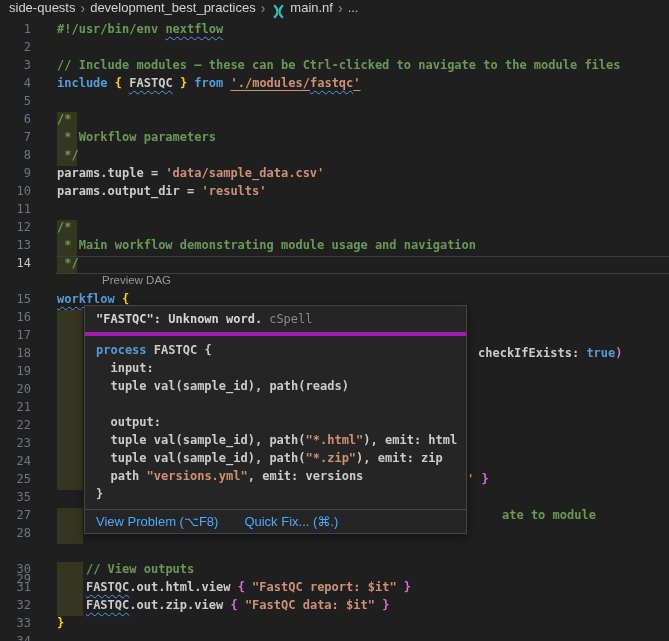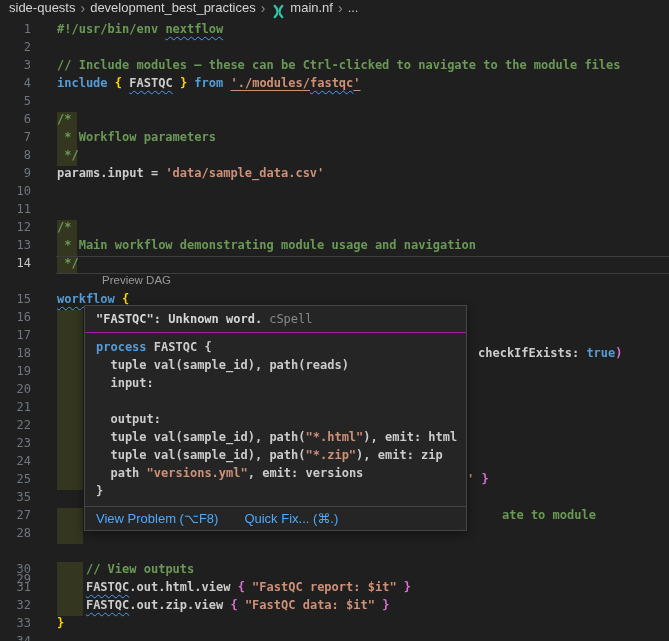--- a/index.html
+++ b/index.html
@@ -33,21 +33,21 @@
       text-decoration-thickness:1px;text-underline-offset:3px;}
   .u{text-decoration-line:underline;text-decoration-style:solid;text-decoration-color:currentColor;
      text-decoration-thickness:1px;text-underline-offset:3px;text-align:center;}
   .hl{background:#333b44;border-radius:2px;}
   
   .tooltip{position:absolute;left:84px;top:305px;width:383px;box-sizing:border-box;z-index:20;
            background:#252526;border:1px solid #454545;box-shadow:0 3px 10px rgba(0,0,0,.45);
            font:700 12px "DejaVu Sans Mono",monospace;color:#d6d6d6;}
   .tt-header{padding:4px 11px;line-height:18px;white-space:pre;}
   .tt-source{color:#8a8a8a;font-weight:400;margin-left:7px;}
-  .tt-code{border-top:1px solid #a21caf;padding:5px 11px 6px;}
+  .tt-code{border-top:4px solid #a21caf;padding:5px 11px 6px;}
   .tt-line{height:18px;line-height:18px;white-space:pre;color:#d4d4d4;}
   .tt-footer{border-top:1px solid #454545;padding:4px 11px;line-height:17px;
              font:400 13px "Liberation Sans","DejaVu Sans",sans-serif;}
   .tt-link{color:#4daafc;margin-right:26px;cursor:pointer;}
 </style>
 </head>
 <body>
 
 <div class="screen">
 
@@ -98,24 +98,25 @@
         <span class="gutter">7</span>
         <span class="content"><span class="com"> * Workflow parameters</span></span>
       </div>
       <div class="row" style="top: 148px;">
         <i class="bar narrow"></i>
         <span class="gutter">8</span>
         <span class="content"><span class="com"> */</span></span>
       </div>
       <div class="row" style="top: 166px;">
         <span class="gutter">9</span>
-        <span class="content"><span class="pl">params.input = </span><span class="str">'data/sample_data.csv'</span></span>
+        <span class="content"><span class="pl">params.tuple = </span><span class="str">'data/sample_data.csv'</span></span>
       </div>
       <div class="row" style="top: 184px;">
         <span class="gutter">10</span>
+        <span class="content"><span class="pl">params.output_dir = </span><span class="str">'results'</span></span>
       </div>
       <div class="row" style="top: 202px;">
         <span class="gutter">11</span>
         <span class="content"></span>
       </div>
       <div class="row" style="top: 220px;">
         <i class="bar narrow"></i>
         <span class="gutter">12</span>
         <span class="content"><span class="com">/*</span></span>
       </div>
@@ -230,22 +231,22 @@
       <div class="row" style="top: 634px;">
         <span class="gutter">34</span>
         <span class="content"></span>
       </div>
     </div>
 
   <div class="tooltip">
     <div class="tt-header"><span>"FASTQC": Unknown word.</span><span class="tt-source">cSpell</span></div>
     <div class="tt-code" id="tt-code">
         <div class="tt-line"><span class="kw">process</span><span class="pl"> FASTQC {</span></div>
+        <div class="tt-line"><span class="pl">  input:</span></div>
         <div class="tt-line"><span class="pl">  tuple val(sample_id), path(reads)</span></div>
-        <div class="tt-line"><span class="pl">  input:</span></div>
         <div class="tt-line"></div>
         <div class="tt-line"><span class="pl">  output:</span></div>
         <div class="tt-line"><span class="pl">  tuple val(sample_id), path(</span><span class="str">"*.html"</span><span class="pl">), emit: html</span></div>
         <div class="tt-line"><span class="pl">  tuple val(sample_id), path(</span><span class="str">"*.zip"</span><span class="pl">), emit: zip</span></div>
         <div class="tt-line"><span class="pl">  path </span><span class="str">"versions.yml"</span><span class="pl">, emit: versions</span></div>
         <div class="tt-line"><span class="pl">}</span></div>
       </div>
     <div class="tt-footer">
       <span class="tt-link">View Problem (⌥F8)</span><span class="tt-link">Quick Fix... (⌘.)</span>
     </div>

